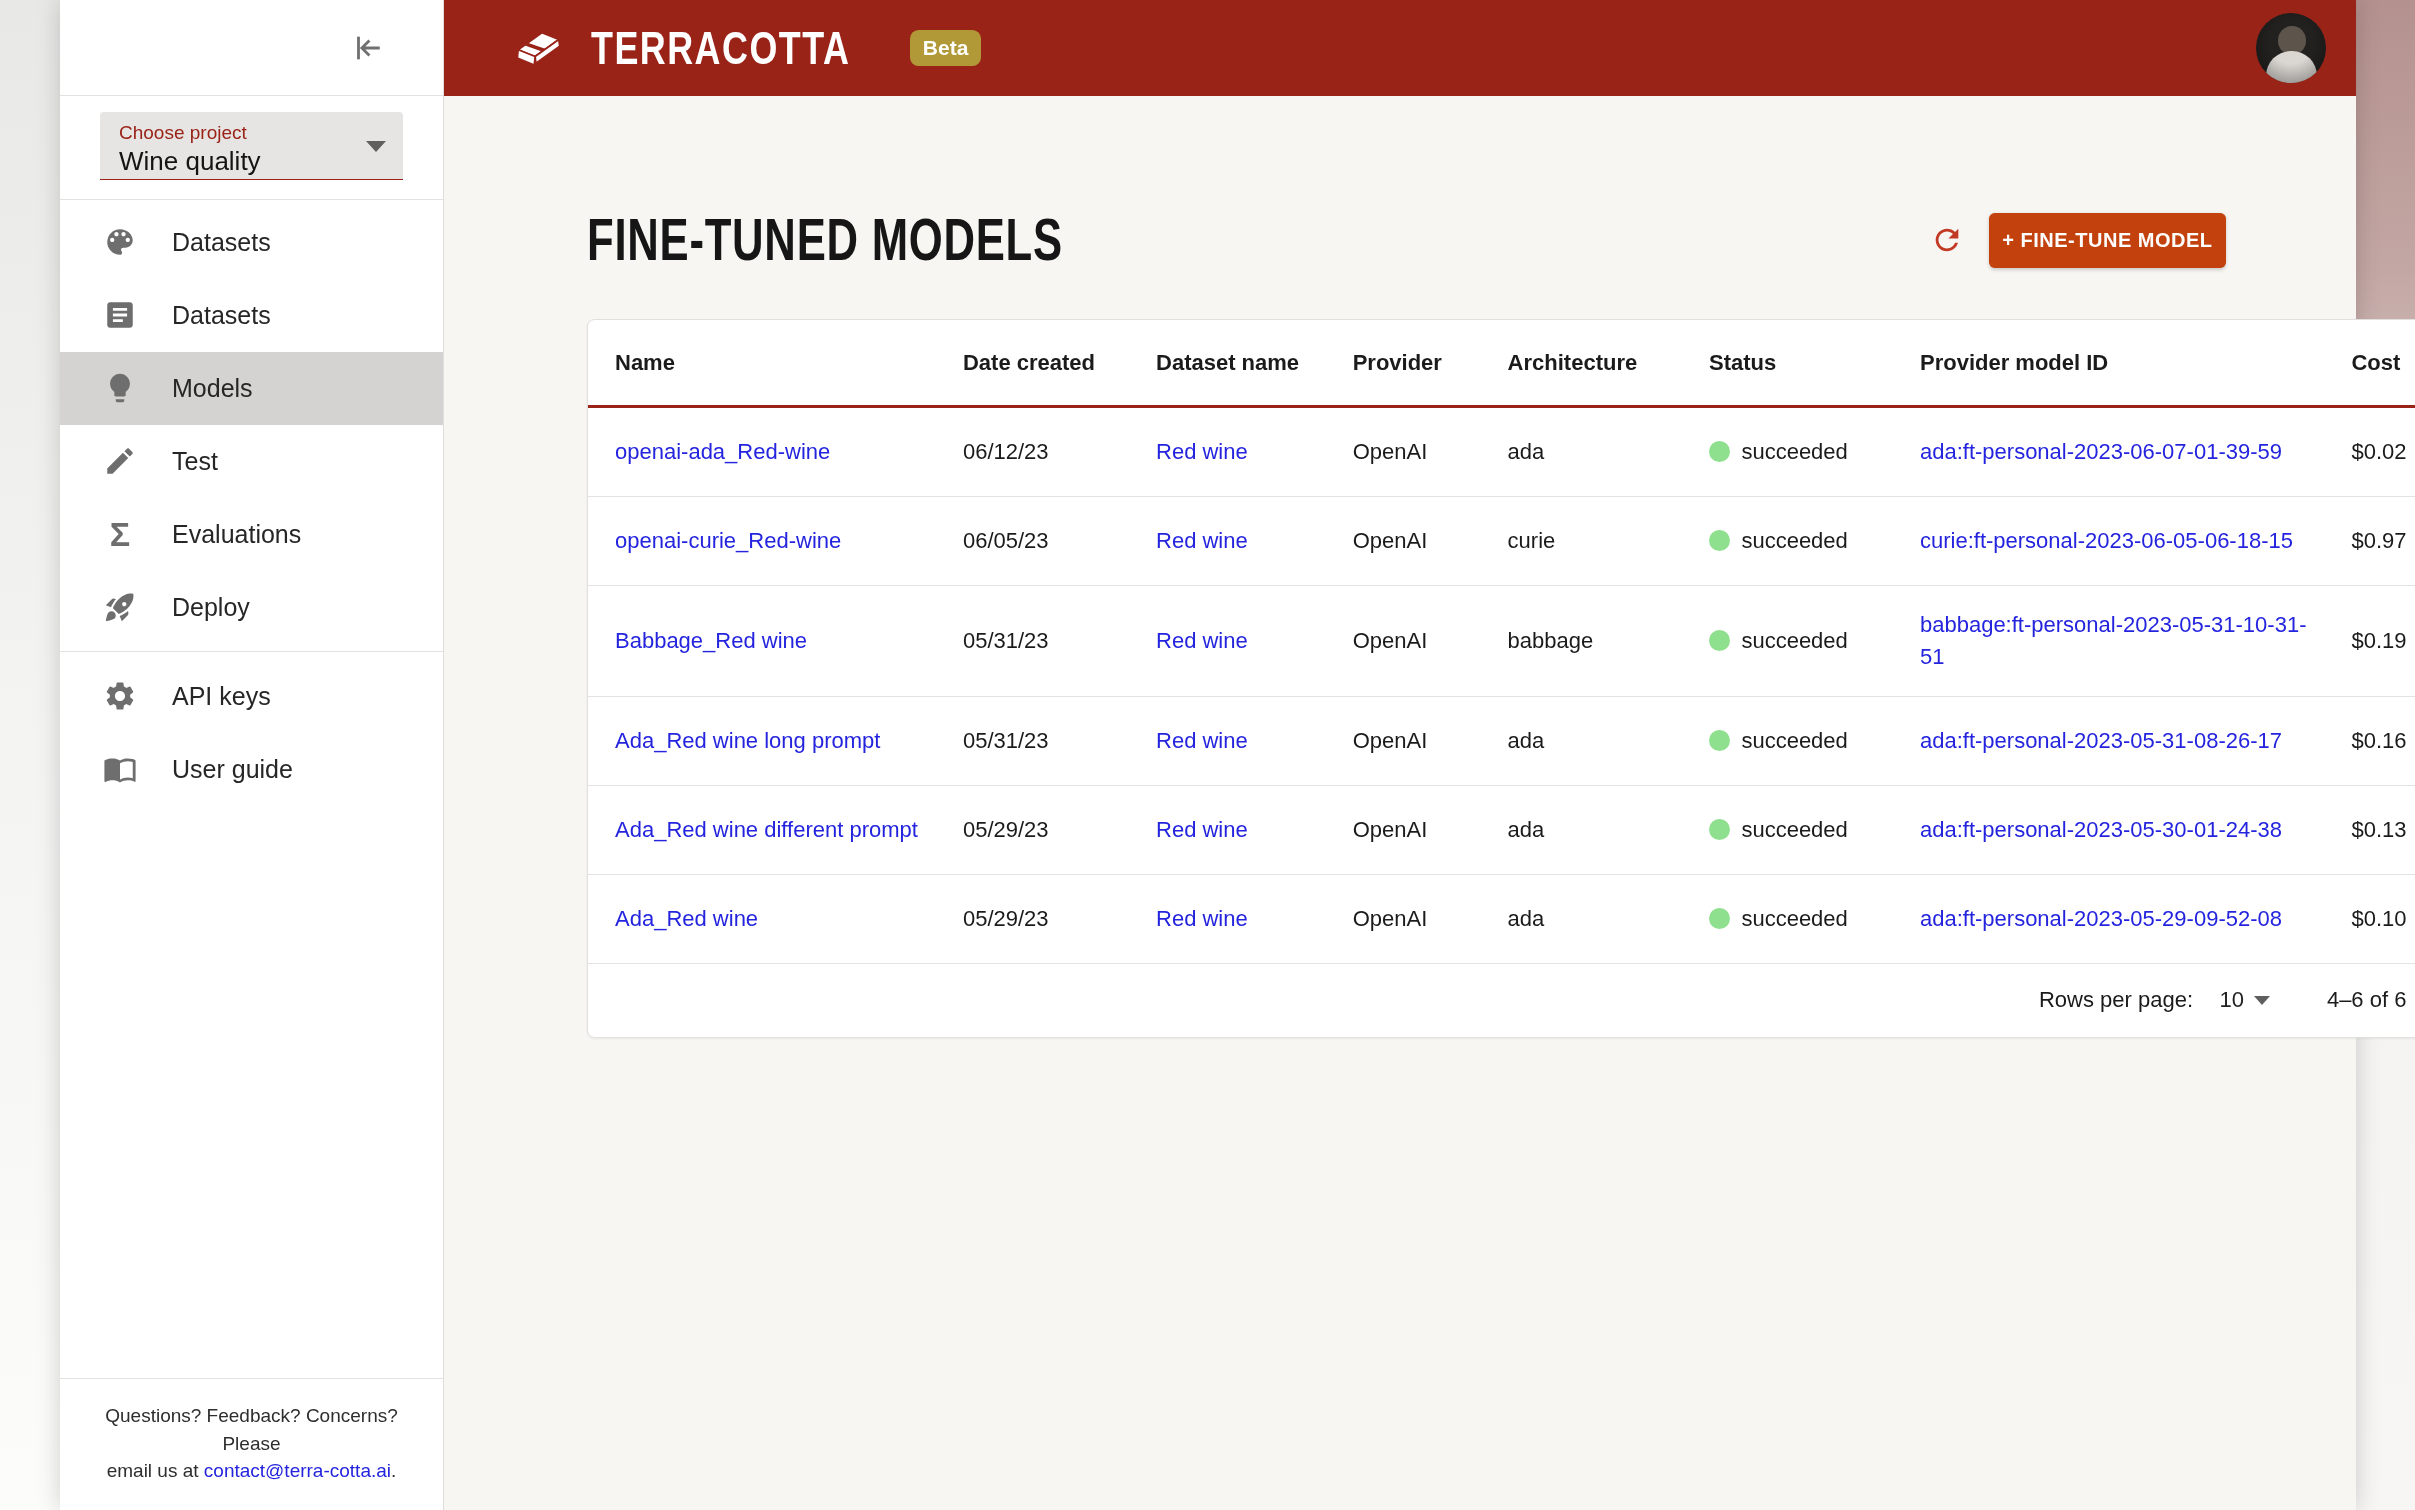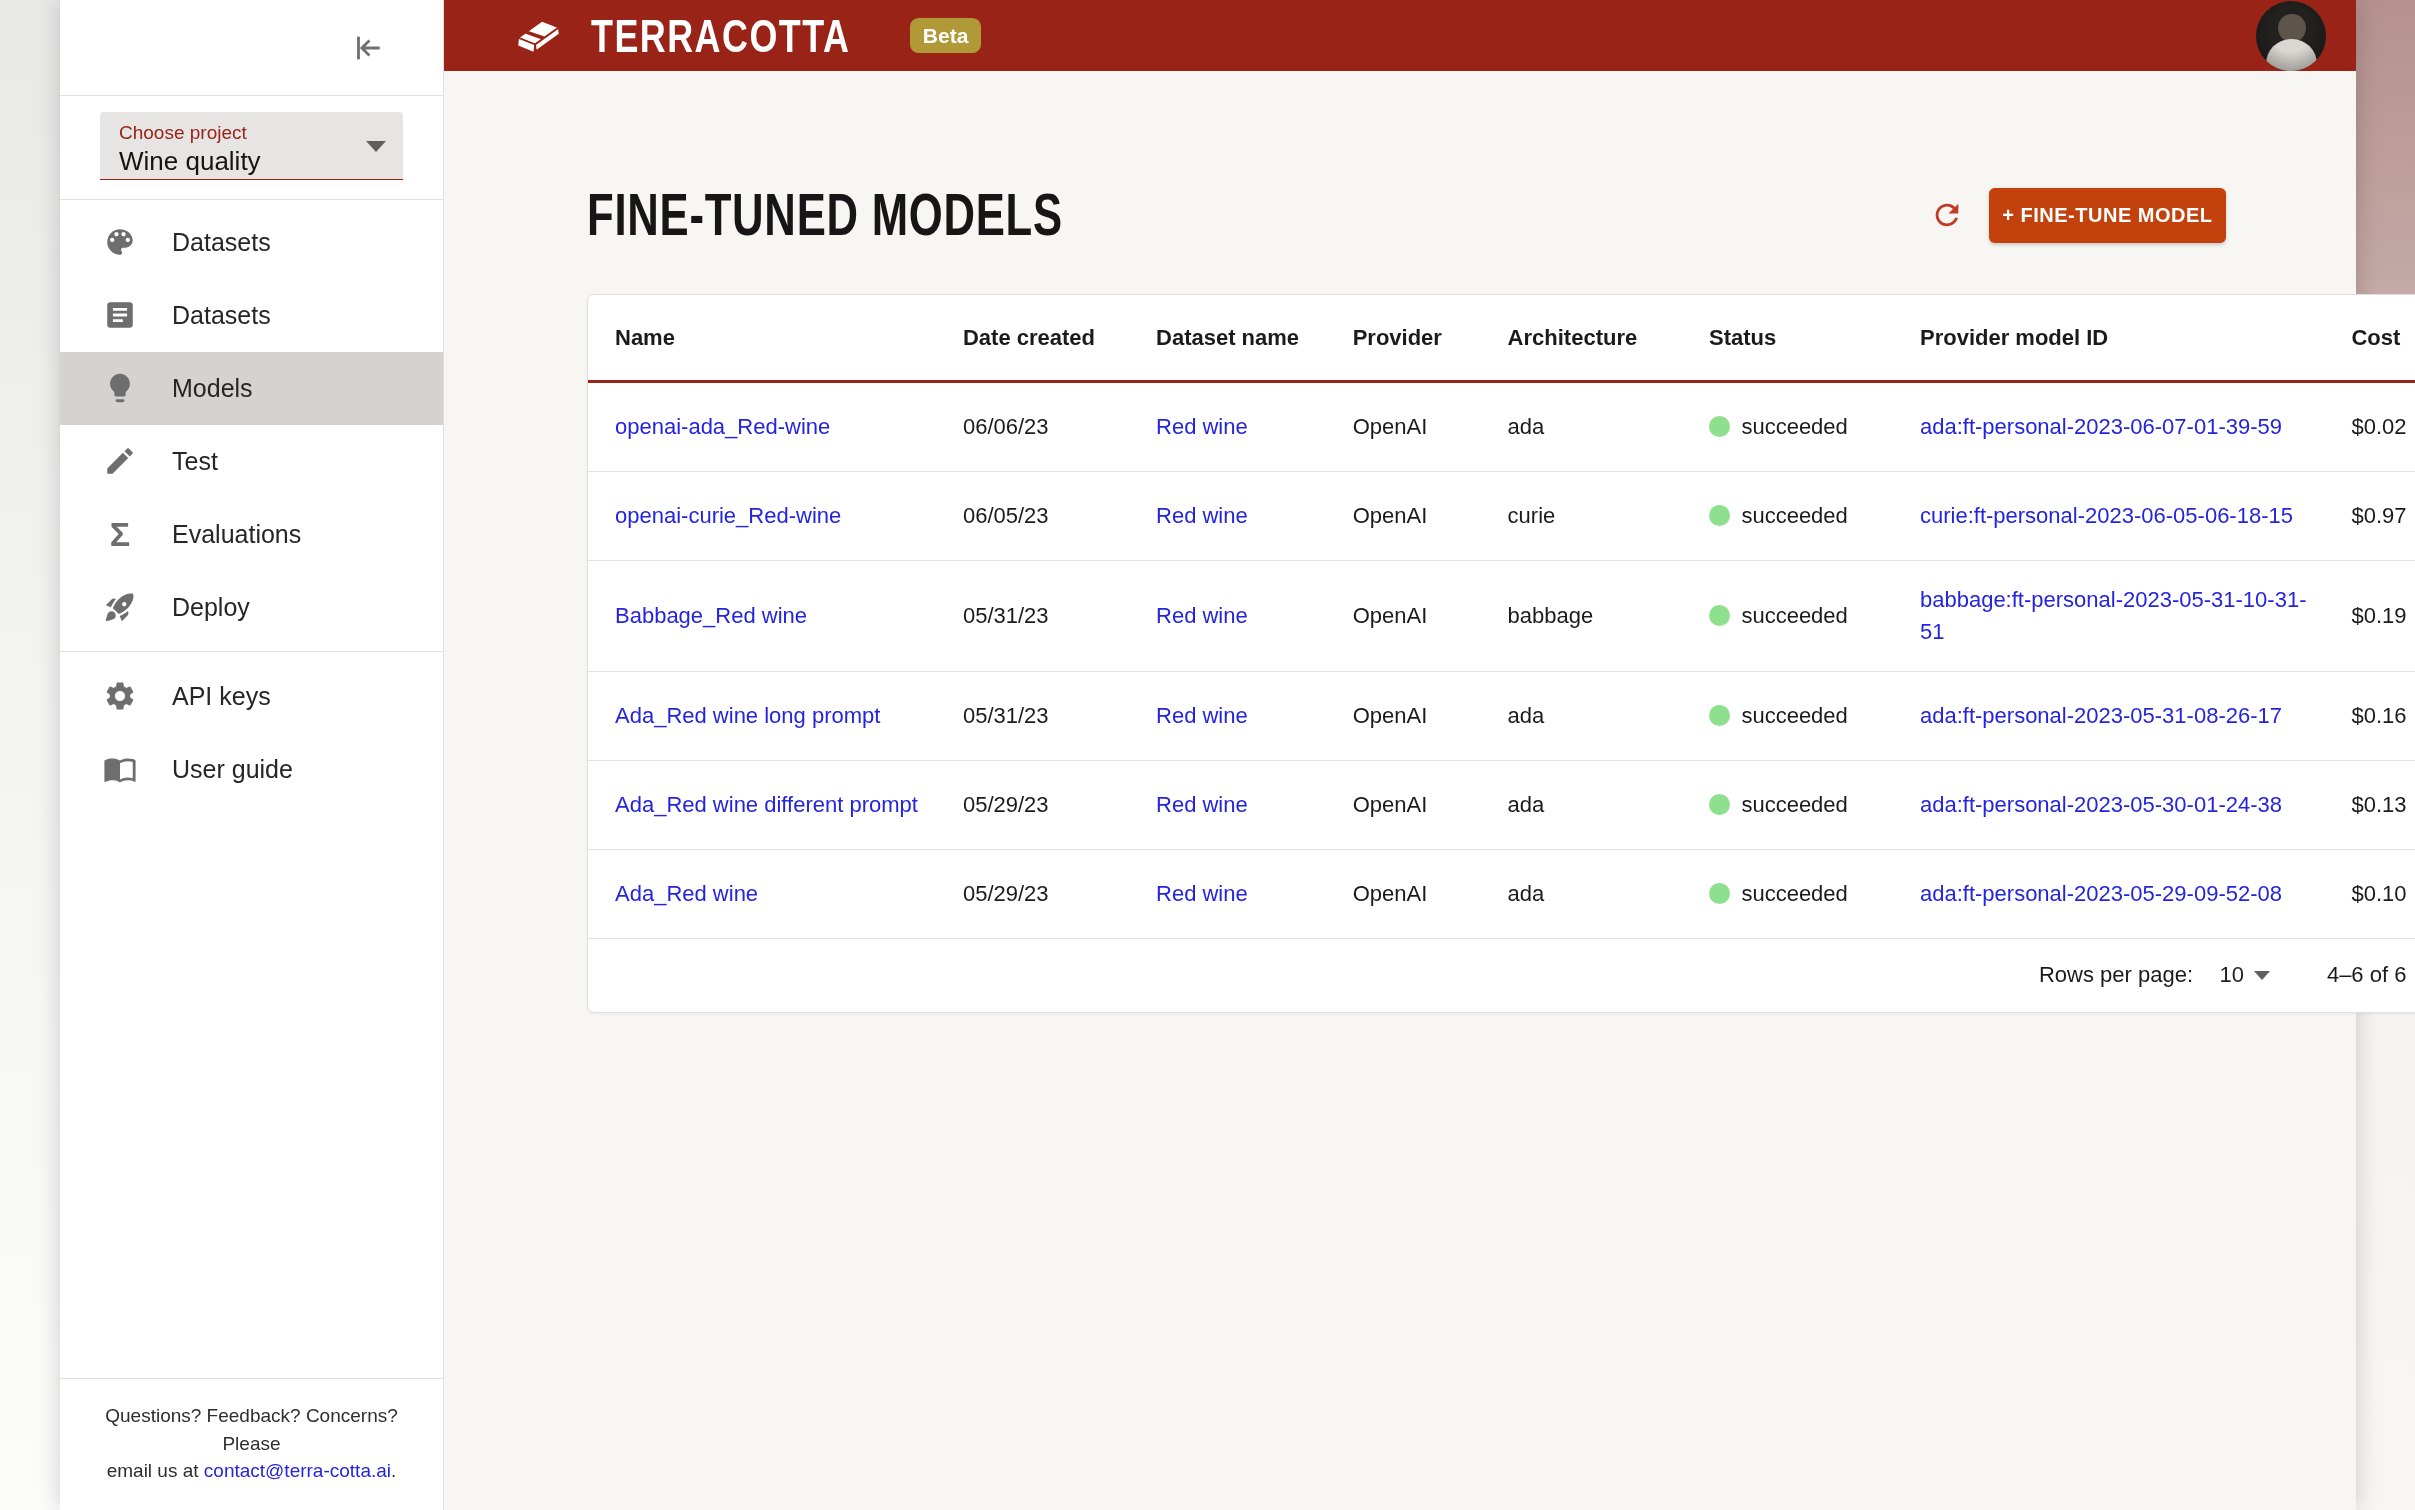--- a/index.html
+++ b/index.html
@@ -40,21 +40,21 @@
   .sigma { font-size:34px; font-weight:700; color:#6e6e6e; line-height:1; }
   .nav-label { margin-left:34px; font-size:25px; color:#262626; }
   .nav-divider { border-top:1px solid #e4e2e1; margin:7.6px 0; }
   .sidebar-footer { margin-top:auto; border-top:1px solid #e4e2e1;
     padding:23px 28.5px 25px 28.5px; text-align:center; font-size:19px; color:#2e2e2e;
     line-height:1.45; }
   a.link { color:#2424df; text-decoration:none; cursor:pointer; }
 
   
   .right-col { flex:1; display:flex; flex-direction:column; min-width:0; }
-  .topbar { height:71px; background:#9a2318; display:flex; align-items:center;
+  .topbar { height:96px; background:#9a2318; display:flex; align-items:center;
     padding:0 30px 0 67px;gap:21px; }
   .logo-group { display:flex; align-items:center; gap:25px; }
   .logo-brick svg { width:55px; height:44px; display:block; }
   .logo-text { color:#fff; font-size:46px; font-weight:700; letter-spacing:1.9px;
     transform:scaleX(.78); transform-origin:left center; white-space:nowrap; }
   .beta-badge { background:#b29938; color:#fff; font-size:21px; font-weight:600;
     padding:5.7px 12.4px; border-radius:8.6px; margin-left:-38px; }
   .avatar { margin-left:auto; width:70px; height:70px; border-radius:50%;
     overflow:hidden; position:relative; background:#222120; cursor:pointer; }
   .avatar .head { position:absolute; left:22px; top:13.3px; width:27.6px; height:28.5px;
@@ -268,21 +268,21 @@
               <th>Architecture</th>
               <th>Status</th>
               <th>Provider model ID</th>
               <th>Cost</th>
               <th></th>
             </tr>
           </thead>
           <tbody>
   <tr>
     <td><a class="link">openai-ada_Red-wine</a></td>
-    <td>06/06/23</td>
+    <td>06/12/23</td>
     <td><a class="link">Red wine</a></td>
     <td>OpenAI</td>
     <td>ada</td>
     <td>
       <span class="status-cell">
         <span class="status-dot"></span>
         <span>succeeded</span>
       </span>
     </td>
     <td><a class="link">ada:ft-personal-2023-06-07-01-39-59</a></td>

